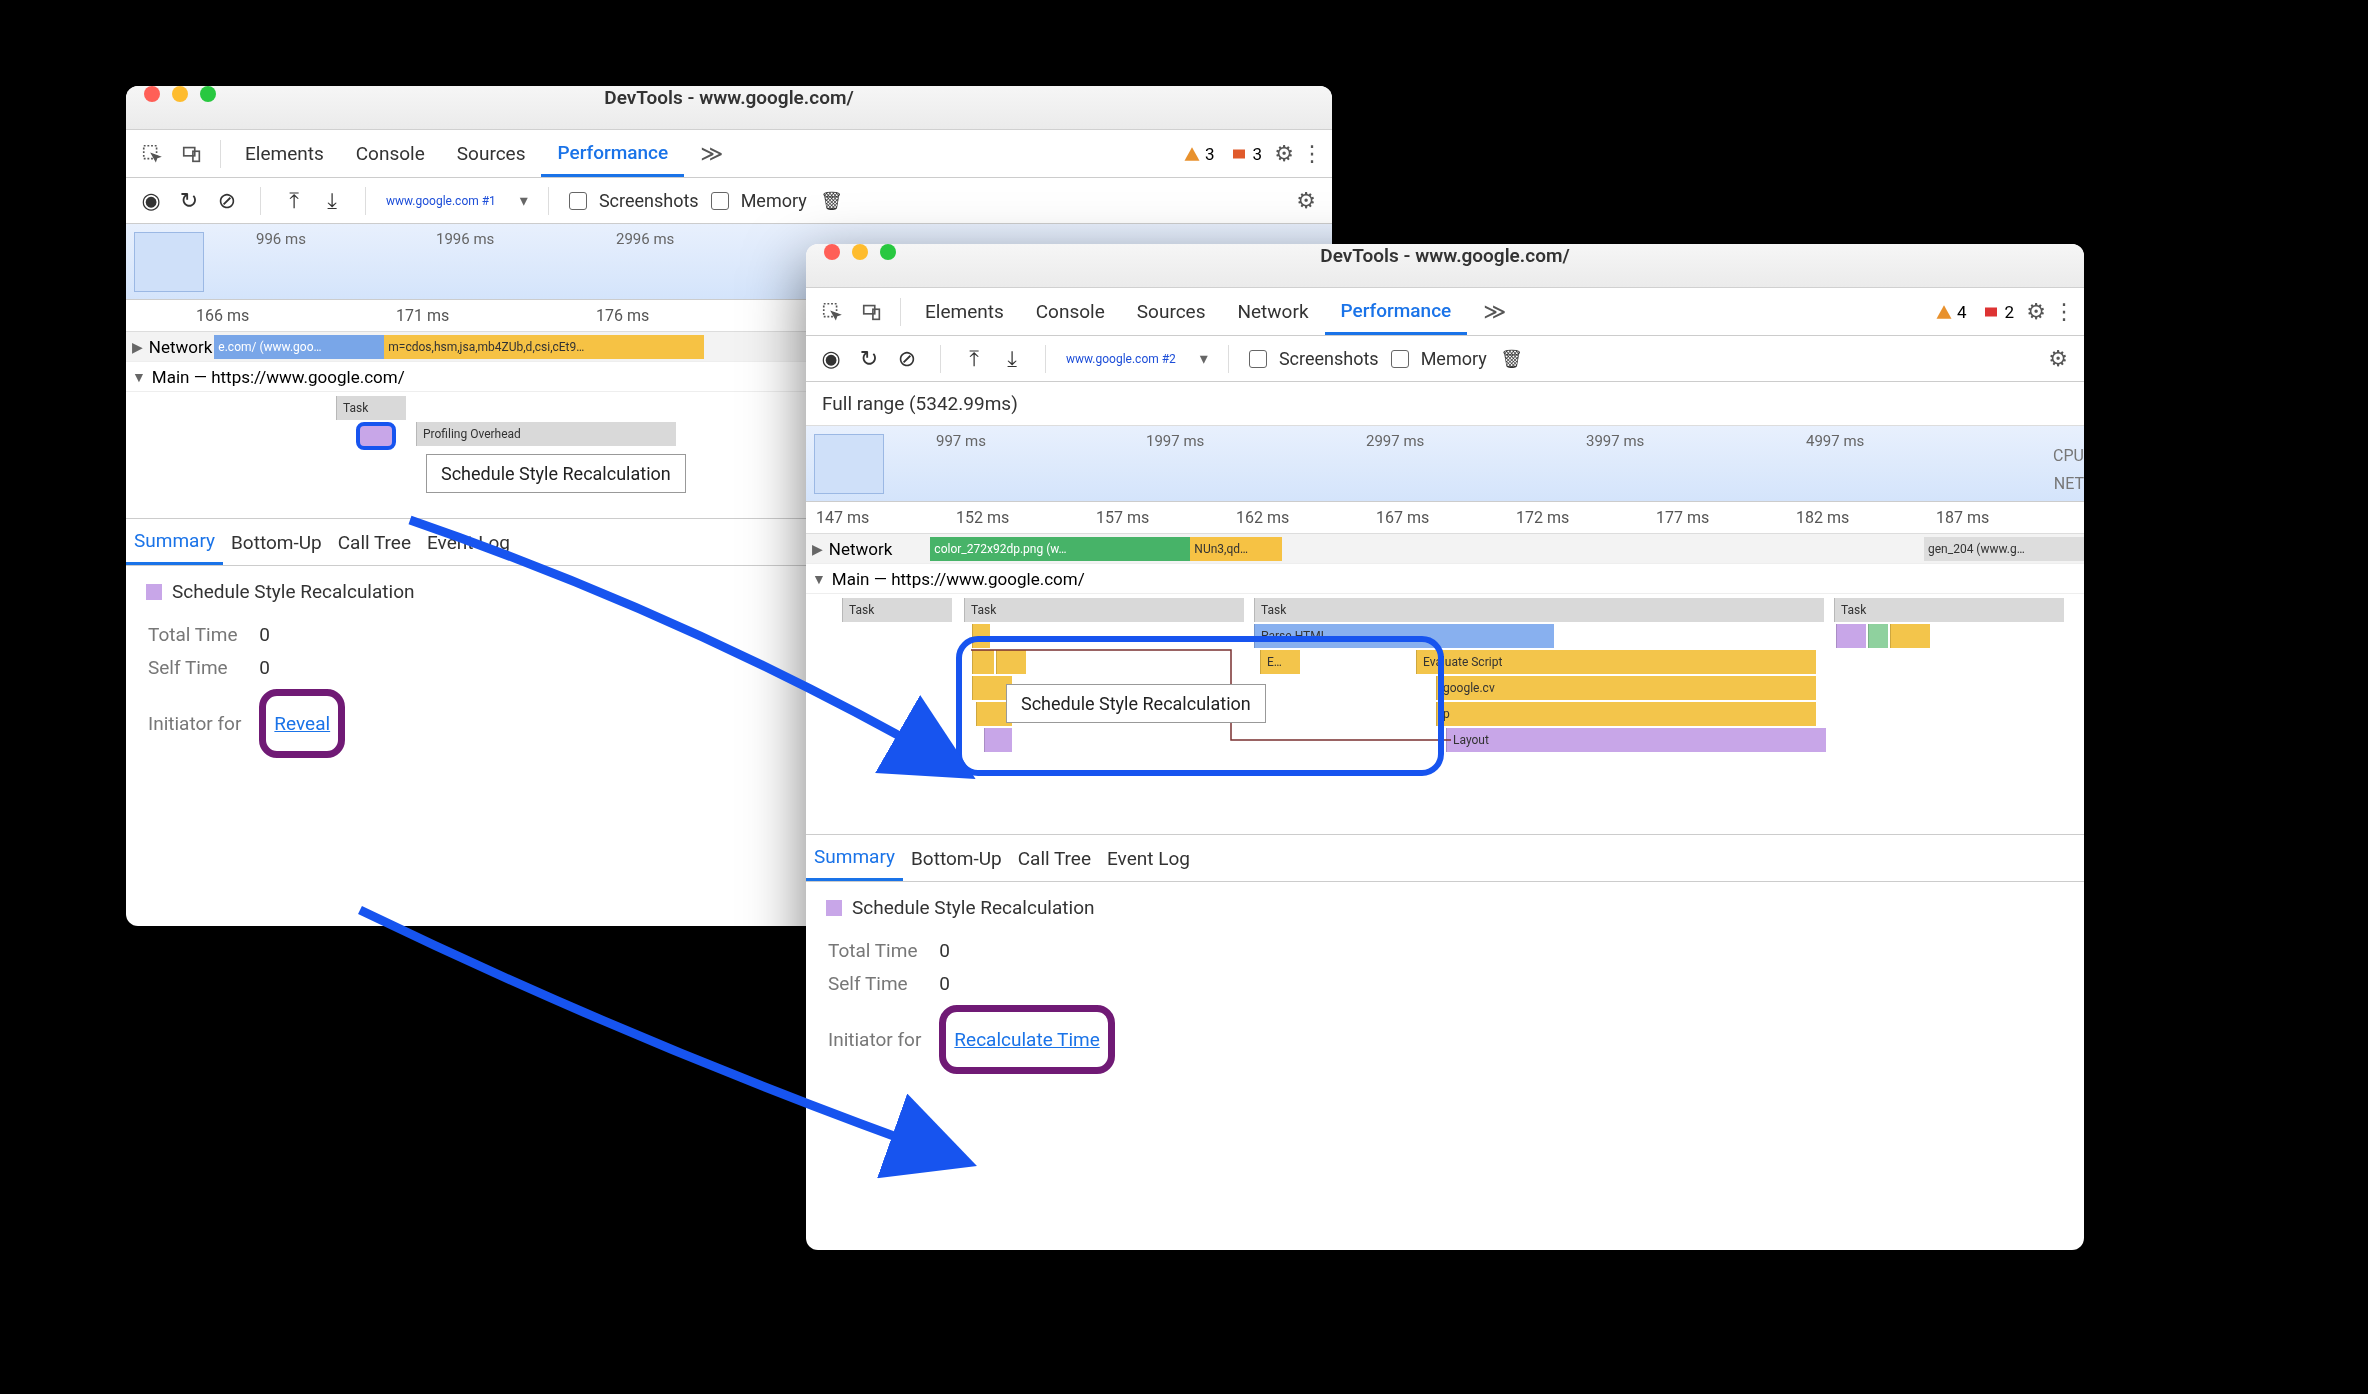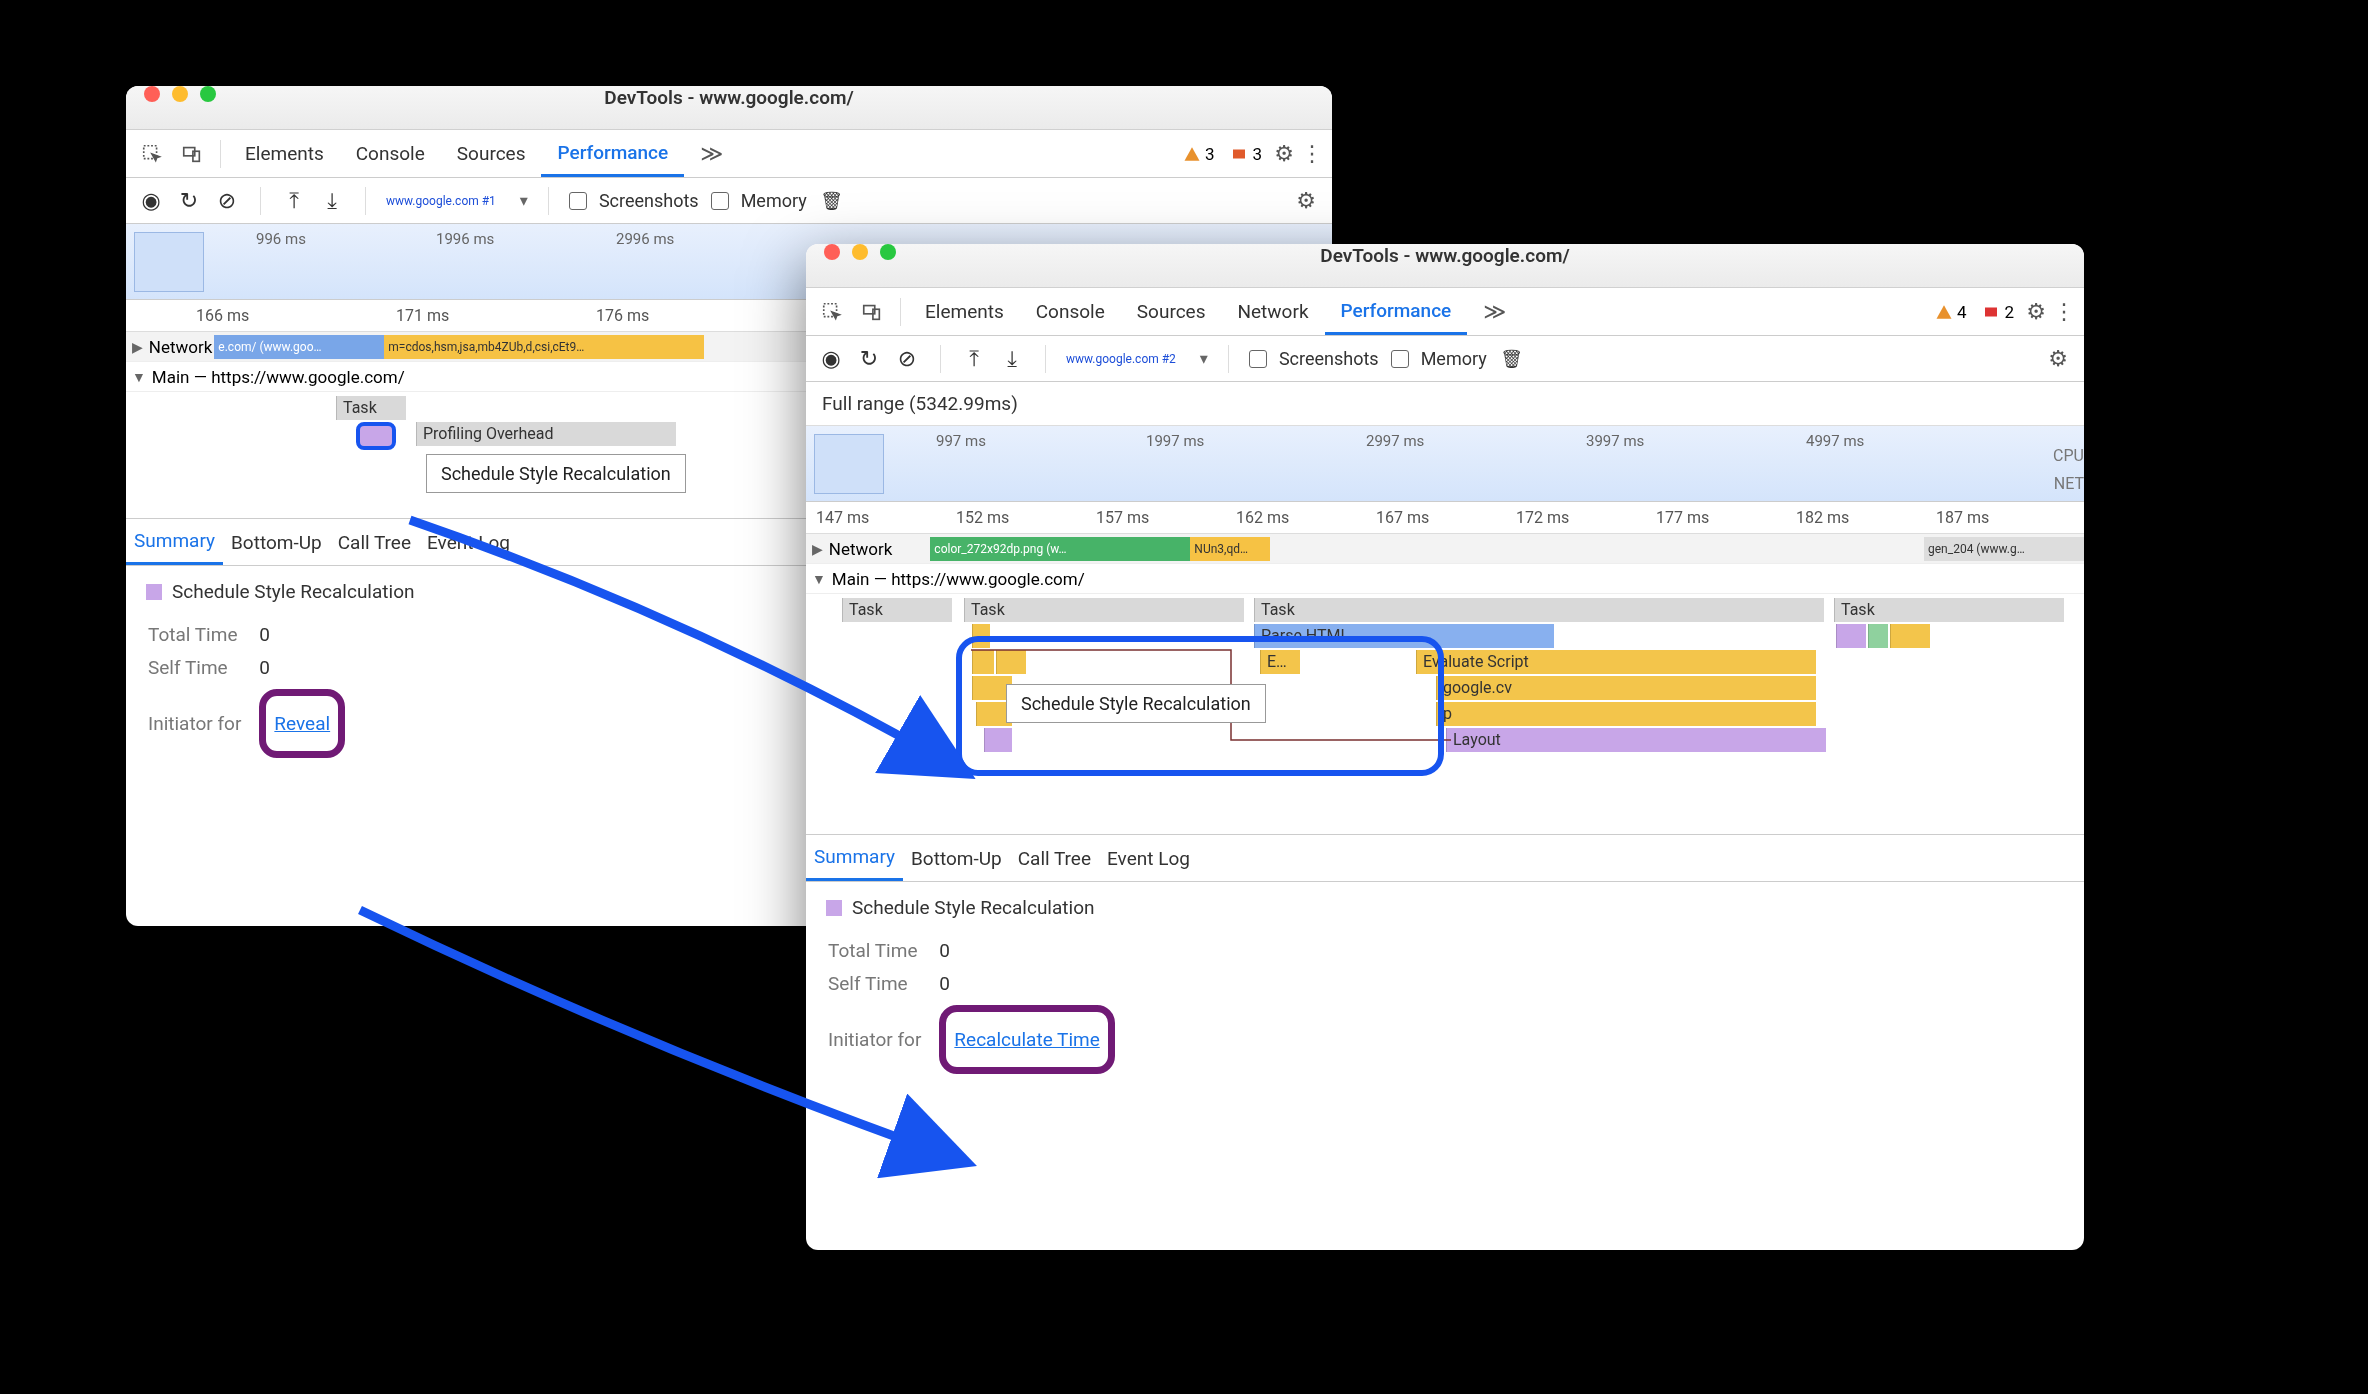--- a/index.html
+++ b/index.html
@@ -32,21 +32,21 @@
 .ruler span{position:absolute}
 .track-row{display:flex;align-items:center;font-size:17px;border-bottom:1px solid #eee;position:relative;height:30px}
 .track-row.header{background:#f3f3f3}
 .disclose{color:#666;margin:0 6px;font-size:14px}
 .net-item{display:inline-block;height:24px;line-height:24px;font-size:12px;padding:0 4px;overflow:hidden;white-space:nowrap}
 .net-blue{background:#79a6e8;color:#fff}
 .net-yellow{background:#f6c244;color:#333}
 .net-green{background:#47b368;color:#fff}
 .net-grey{background:#ddd;color:#333}
 .flame{position:relative;background:#fff}
-.bar{position:absolute;height:24px;font-size:16px;line-height:24px;padding:0 6px;overflow:hidden;white-space:nowrap;color:#333;border-left:1px solid rgba(0,0,0,.15)}
+.bar{position:absolute;height:24px;font-size:12px;line-height:24px;padding:0 6px;overflow:hidden;white-space:nowrap;color:#333;border-left:1px solid rgba(0,0,0,.15)}
 .c-grey{background:#d9d9d9}
 .c-dgrey{background:#bfbfbf}
 .c-blue{background:#88b0ef}
 .c-yellow{background:#f3c54b}
 .c-purple{background:#c8a6e8}
 .c-green{background:#8fd19e}
 .tabs2{height:48px;display:flex;align-items:center;border-top:1px solid #ccc;border-bottom:1px solid #ccc}
 .tabs2 .t{padding:0 8px;height:100%;display:flex;align-items:center;font-size:19px;color:#333}
 .tabs2 .t.active{color:#1a73e8;border-bottom:3px solid #1a73e8}
 .summary{padding:14px 20px;font-size:19px;color:#333}
@@ -268,21 +268,21 @@
     <span style="left:570px">167 ms</span>
     <span style="left:710px">172 ms</span>
     <span style="left:850px">177 ms</span>
     <span style="left:990px">182 ms</span>
     <span style="left:1130px">187 ms</span>
   </div>
   <div class="track-row header" style="height:30px">
     <span class="disclose">▶</span>
     <span>Network</span>
     <span class="net-item net-green" style="margin-left:38px;width:260px">color_272x92dp.png (w…</span>
-    <span class="net-item net-yellow" style="width:80px">NUn3,qd…</span>
+    <span class="net-item net-yellow" style="width:92px">NUn3,qd…</span>
     <span style="flex:1"></span>
     <span class="net-item net-grey" style="width:160px">gen_204 (www.g…</span>
   </div>
   <div class="track-row">
     <span class="disclose">▼</span>
     <span>Main — https://www.google.com/</span>
   </div>
   <div class="flame" style="height:240px">
     <div class="bar c-grey" style="left:36px;top:4px;width:110px">Task</div>
     <div class="bar c-grey" style="left:158px;top:4px;width:280px">Task</div>

